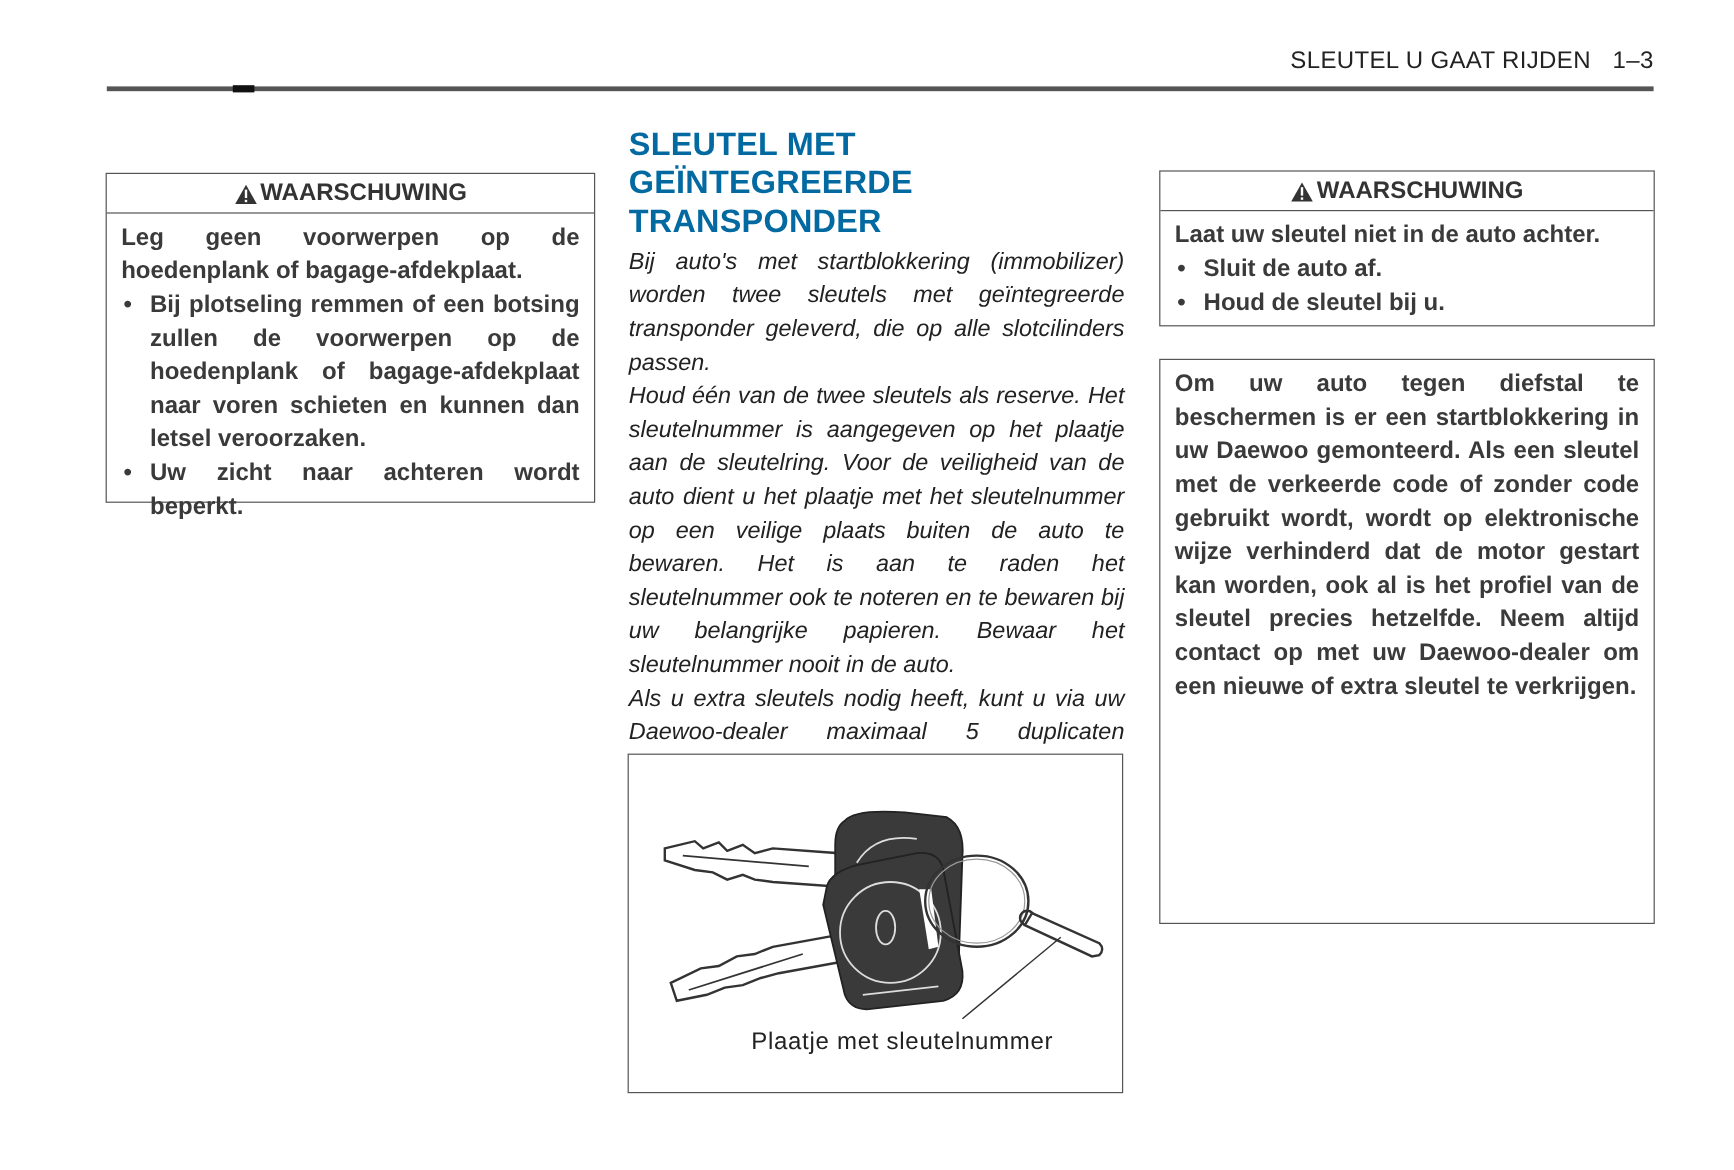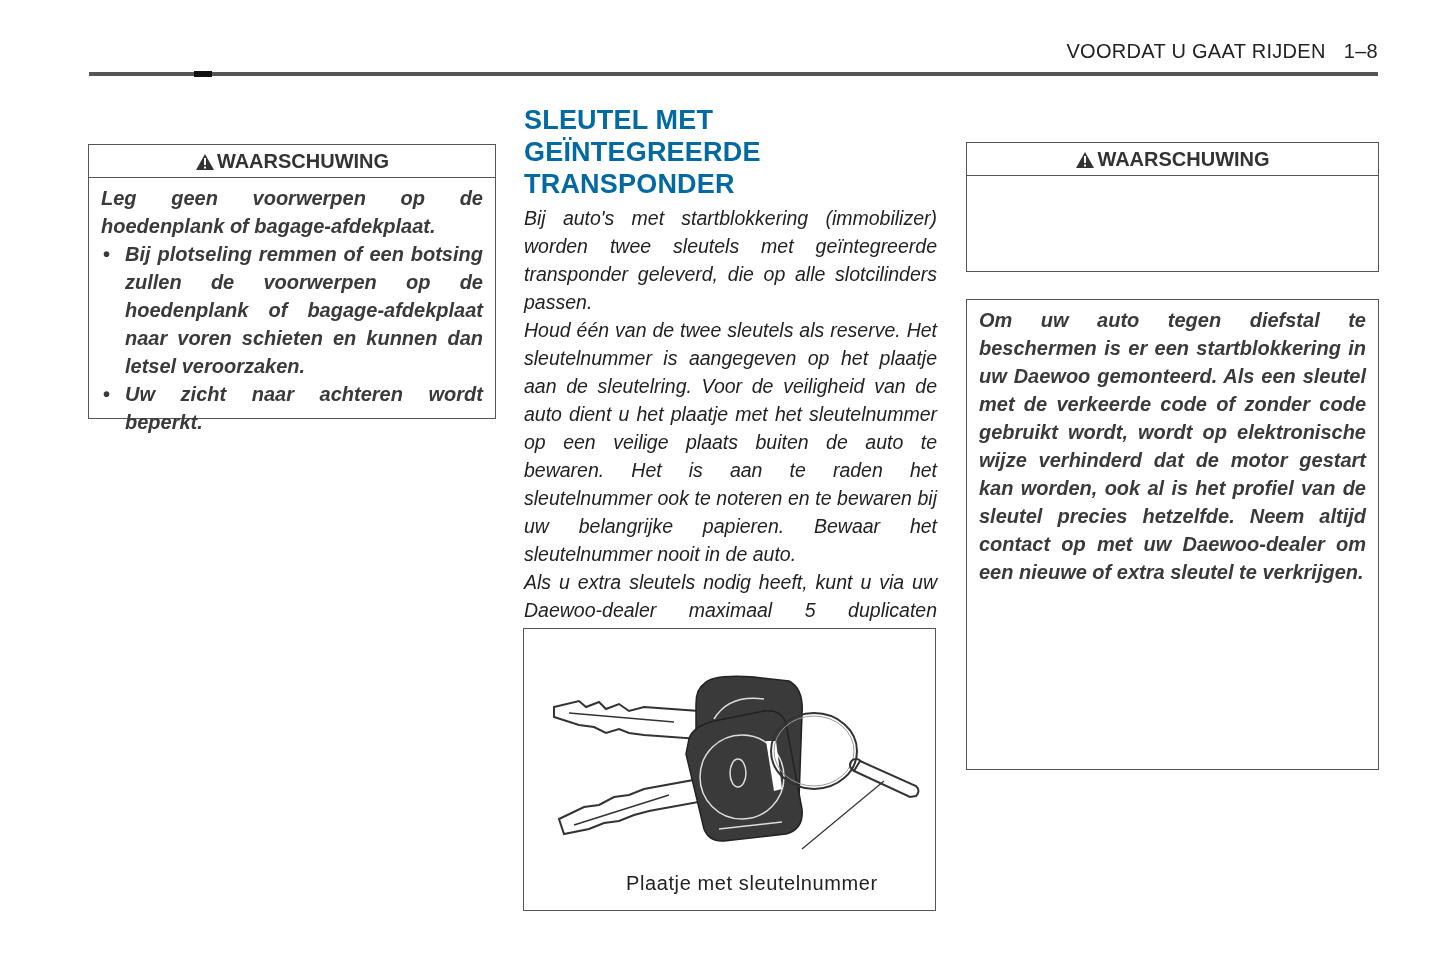--- a/index.html
+++ b/index.html
@@ -23,21 +23,21 @@
     position: absolute; border: 1.5px solid #555; background: #fff;
   }
   .box-head {
     text-align: left; font-weight: bold; font-size: 20px; color: #333;
     padding: 5px 0 4px; border-bottom: 1.5px solid #555;
     display: flex; align-items: center; justify-content: center; gap: 2px;
   }
   .warn-tri { width: 20px; height: 18px; }
   .box-body {
     padding: 6px 12px 10px 12px;
-    font-style: italic; font-weight: bold; font-size: 20px; line-height: 28px; color: #3a3a3a;
+    font-weight: bold; font-size: 20px; line-height: 28px; color: #3a3a3a;
     text-align: justify;
   }
   .box-body ul { list-style: none; margin: 0; padding: 0; }
   .box-body li { position: relative; padding-left: 24px; text-align: justify; }
   .box-body li::before {
     content: "•"; position: absolute; left: 2px; top: 0; font-style: normal;
   }
   .box-body p { margin: 0; }
 
   #warn1 { left: 88px; top: 144px; width: 406px; height: 273px; }
@@ -53,29 +53,29 @@
   }
   .section p {
     margin: 0; font-size: 19.5px; line-height: 28px; color: #222; text-align: justify; font-style: italic;
   }
   .figure {
     position: absolute; left: 523px; top: 628px; width: 411px; height: 281px;
     border: 1.5px solid #555; background: #fff;
   }
   .figure svg { position: absolute; left: 0; top: 0; }
   .caption {
-    position: absolute; left: 102px; top: 243px;
+    position: absolute; left: 102px; top: 228px;
     font-size: 20px; color: #222; letter-spacing: 0.6px; white-space: nowrap;
   }
 </style>
 </head>
 <body>
 
 <div class="running-head">
-  <span>VOORDAT U GAAT RIJDEN</span><span class="pg">1–8</span>
+  <span>SLEUTEL U GAAT RIJDEN</span><span class="pg">1–3</span>
 </div>
 <div class="rule">
     <div class="mark"></div>
   </div>
 
 <div class="box" id="warn1">
   <div class="box-head">
     <svg class="warn-tri" viewBox="0 0 20 18">
       <polygon points="10,1 19,17 1,17" fill="#333"></polygon>
       <rect x="9" y="5" width="2" height="7" fill="#fff"></rect>
@@ -130,19 +130,26 @@
 
 <div class="box" id="warn2">
   <div class="box-head">
     <svg class="warn-tri" viewBox="0 0 20 18">
       <polygon points="10,1 19,17 1,17" fill="#333"></polygon>
       <rect x="9" y="5" width="2" height="7" fill="#fff"></rect>
       <rect x="9" y="13.5" width="2" height="2" fill="#fff"></rect>
     </svg>
     <span>WAARSCHUWING</span>
   </div>
+  <div class="box-body">
+    <p>Laat uw sleutel niet in de auto achter.</p>
+    <ul>
+      <li>Sluit de auto af.</li>
+      <li>Houd de sleutel bij u.</li>
+    </ul>
+  </div>
 </div>
 
 <div class="box" id="note">
   <div class="box-body">
     <p>Om uw auto tegen diefstal te beschermen is er een startblokkering in uw Daewoo gemonteerd. Als een sleutel met de verkeerde code of zonder code gebruikt wordt, wordt op elektronische wijze verhinderd dat de motor gestart kan worden, ook al is het profiel van de sleutel precies hetzelfde. Neem altijd contact op met uw Daewoo-dealer om een nieuwe of extra sleutel te verkrijgen.</p>
   </div>
 </div>
 
 </body></html>

